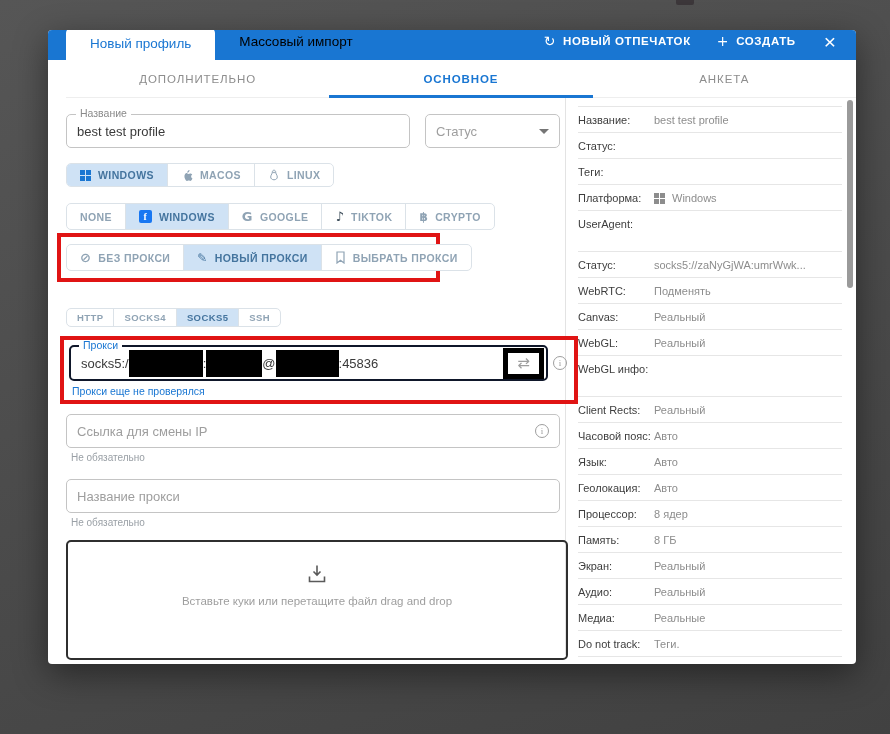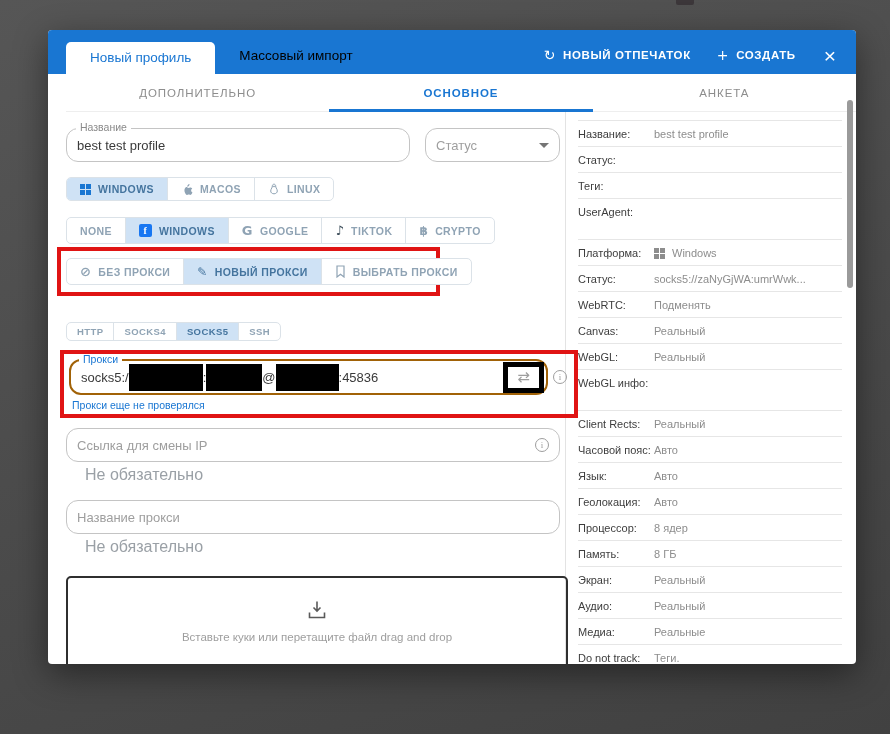--- a/index.html
+++ b/index.html
@@ -4,46 +4,46 @@
 <style>
   * { margin:0; padding:0; box-sizing:border-box; }
   html,body { width:890px; height:734px; }
   body { font-family:"Liberation Sans", sans-serif; background:#4c4c4c; position:relative; overflow:hidden; }
   .backdrop { position:absolute; inset:0; background:linear-gradient(160deg,#565656 0%,#4a4a4a 55%,#414141 100%); }
   .artifact { position:absolute; left:676px; top:0; width:18px; height:5px; background:#352f33; opacity:.75; border-radius:0 0 2px 2px; }
 
   .modal { position:absolute; left:48px; top:30px; width:808px; height:634px; background:#fff; border-radius:4px; overflow:hidden; box-shadow:0 10px 34px rgba(0,0,0,.45); }
 
   
-  .hdr { height:44px; background:#1976d2; display:flex; align-items:flex-end; }
+  .hdr { height:30px; background:#1976d2; display:flex; align-items:flex-end; }
   .hdr-tab-active { margin-left:18px; background:#fff; color:#1976d2; font-size:13.5px; padding:8px 24px 9px; border-radius:5px 5px 0 0; cursor:pointer; }
   .hdr-tab { color:#000000; font-size:13.5px; padding:8px 24px 11px; cursor:pointer; }
   .hdr-actions { margin-left:auto; display:flex; align-items:center; gap:26px; padding:0 18px 0 0; height:38px; }
   .hdr-action { color:#fff; font-size:11.5px; font-weight:700; letter-spacing:.6px; display:flex; align-items:center; gap:7px; cursor:pointer; }
   .hdr-action .glyph { font-size:14px; font-weight:400; font-family:"DejaVu Sans", sans-serif; }
   .hdr-close { color:#fff; font-size:21px; line-height:1; cursor:pointer; padding:0 2px; }
 
   
   .nav { height:38px; display:flex; margin-left:18px; border-bottom:1px solid #eee; }
   .nav-tab { flex:1; display:flex; align-items:center; justify-content:center; font-size:11.5px; letter-spacing:.9px; color:#8d8d8d; cursor:pointer; position:relative; }
   .nav-tab.active { color:#1976d2; font-weight:700; }
   .nav-tab.active::after { content:""; position:absolute; left:0; right:0; bottom:-1px; height:3px; background:#1976d2; }
 
   .body { display:flex; height:557px; }
   .form-col { width:517px; padding:16px 5px 0 18px; position:relative; }
   .sum-col { flex:1; border-left:1px solid #e3e3e3; padding:8px 14px 0 12px; }
 
   
-  .field { position:relative; border:1px solid #c4c4c4; border-radius:12px; height:34px; display:flex; align-items:center; padding:12px 10px; font-size:13px; color:#3a3a3a; background:#fff; }
+  .field { position:relative; border:1px solid #c4c4c4; border-radius:5px; height:34px; display:flex; align-items:center; padding:12px 10px; font-size:13px; color:#3a3a3a; background:#fff; }
   .field .flabel { position:absolute; top:-7px; left:9px; background:#fff; padding:0 4px; font-size:10.5px; color:#8a8a8a; line-height:10px; }
-  .field.focused { border:2px solid #a16207;justify-content:flex-end; }
+  .field.focused { border:2px solid #0f172a;justify-content:flex-end; }
   .field.focused .flabel { color:#1976d2; left:8px; }
   .placeholder { color:#9e9e9e; }
   .arrow { margin-left:auto; width:0; height:0; border-left:5px solid transparent; border-right:5px solid transparent; border-top:5px solid #757575; }
-  .helper { font-size:16px; color:#9aa0a6; margin:4px 0 0 19px; }
+  .helper { font-size:10px; color:#9aa0a6; margin:4px 0 0 5px; }
 
   .row1 { display:flex; gap:15px; }
   .name-field { flex:1; }
   .status-field { width:135px; cursor:pointer; }
   .tags-field { margin-top:17px; cursor:pointer; }
 
   
   .seg { display:inline-flex; border:1px solid #dbe2e8; border-radius:5px; overflow:hidden; background:#fff; }
   .seg-btn { display:flex; align-items:center; gap:7px; padding:5px 13px; font-size:10.5px; font-weight:700; letter-spacing:.4px; color:#8fa3b4; border-right:1px solid #dbe2e8; cursor:pointer; white-space:nowrap; }
   .seg-btn:last-child { border-right:none; }
@@ -73,21 +73,21 @@
   .swap-frame { margin-left:auto; border:5px solid #000; background:#fff; height:31px; min-width:41px; display:flex; align-items:center; justify-content:center; }
   .swap-glyph { font-size:15px; color:#9e9e9e; font-family:"DejaVu Sans", sans-serif; cursor:pointer; }
   .info-ic { width:14px; height:14px; border:1px solid #9e9e9e; border-radius:50%; color:#9e9e9e; font-size:9px; display:inline-flex; align-items:center; justify-content:center; font-family:"Liberation Serif", serif; flex-shrink:0; }
   .proxy-status { font-size:10.5px; color:#1976d2; margin:4px 0 0 3px; }
 
   .ip-field { margin-top:10px; }
   .pname-field { margin-top:16px; }
   .field .info-ic { margin-left:auto; }
 
   
-  .dropzone { margin-top:20px; width:502px; height:120px; border:2px solid #2f2f2f; border-radius:5px; text-align:center; padding-top:21px; }
+  .dropzone { margin-top:12px; width:502px; height:120px; border:2px solid #2f2f2f; border-radius:5px; text-align:center; padding-top:21px; }
   .dl-icon { color:#5a5a5a; }
   .drop-hint { font-size:11.5px; color:#9e9e9e; margin-top:6px; }
 
   
   .sum { border-top:1px solid #e6e6e6; }
   .srow { display:flex; align-items:center; padding:7px 0 6px; border-bottom:1px solid #e6e6e6; font-size:11px; }
   .srow.tall { padding-bottom:21px; }
   .slabel { width:76px; flex-shrink:0; color:#3d3d3d; }
   .sval { color:#8d8d8d; display:flex; align-items:center; gap:7px; min-height:11px; }
   .win-gray { color:#9a9a9a; display:inline-flex; }
@@ -290,38 +290,38 @@
             <span class="sval">best test profile</span>
           </div>
         <div class="srow">
             <span class="slabel">Статус:</span>
             <span class="sval"></span>
           </div>
         <div class="srow">
             <span class="slabel">Теги:</span>
             <span class="sval"></span>
           </div>
-        <div class="srow tall">
-            <span class="slabel">UserAgent:</span>
-            <span class="sval"></span>
-          </div>
         <div class="srow">
           <span class="slabel">Платформа:</span>
           <span class="sval">
             <span class="win-gray">
                 <svg width="11" height="11" viewBox="0 0 11 11" fill="#8d8d8d">
                   <rect width="5" height="5"></rect>
                   <rect x="6" width="5" height="5"></rect>
                   <rect y="6" width="5" height="5"></rect>
                   <rect x="6" y="6" width="5" height="5"></rect>
                 </svg>
               </span>
             <span>Windows</span>
           </span>
         </div>
+        <div class="srow tall">
+            <span class="slabel">UserAgent:</span>
+            <span class="sval"></span>
+          </div>
         <div class="srow">
             <span class="slabel">Статус:</span>
             <span class="sval">socks5://zaNyGjWA:umrWwk...</span>
           </div>
         <div class="srow">
             <span class="slabel">WebRTC:</span>
             <span class="sval">Подменять</span>
           </div>
         <div class="srow">
             <span class="slabel">Canvas:</span>

